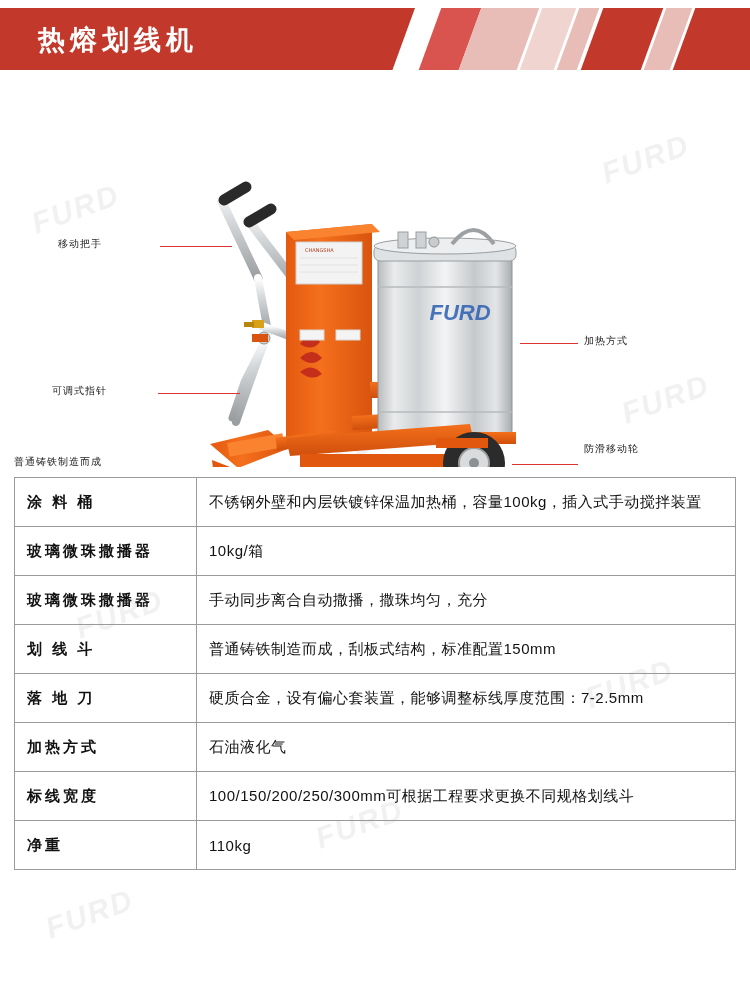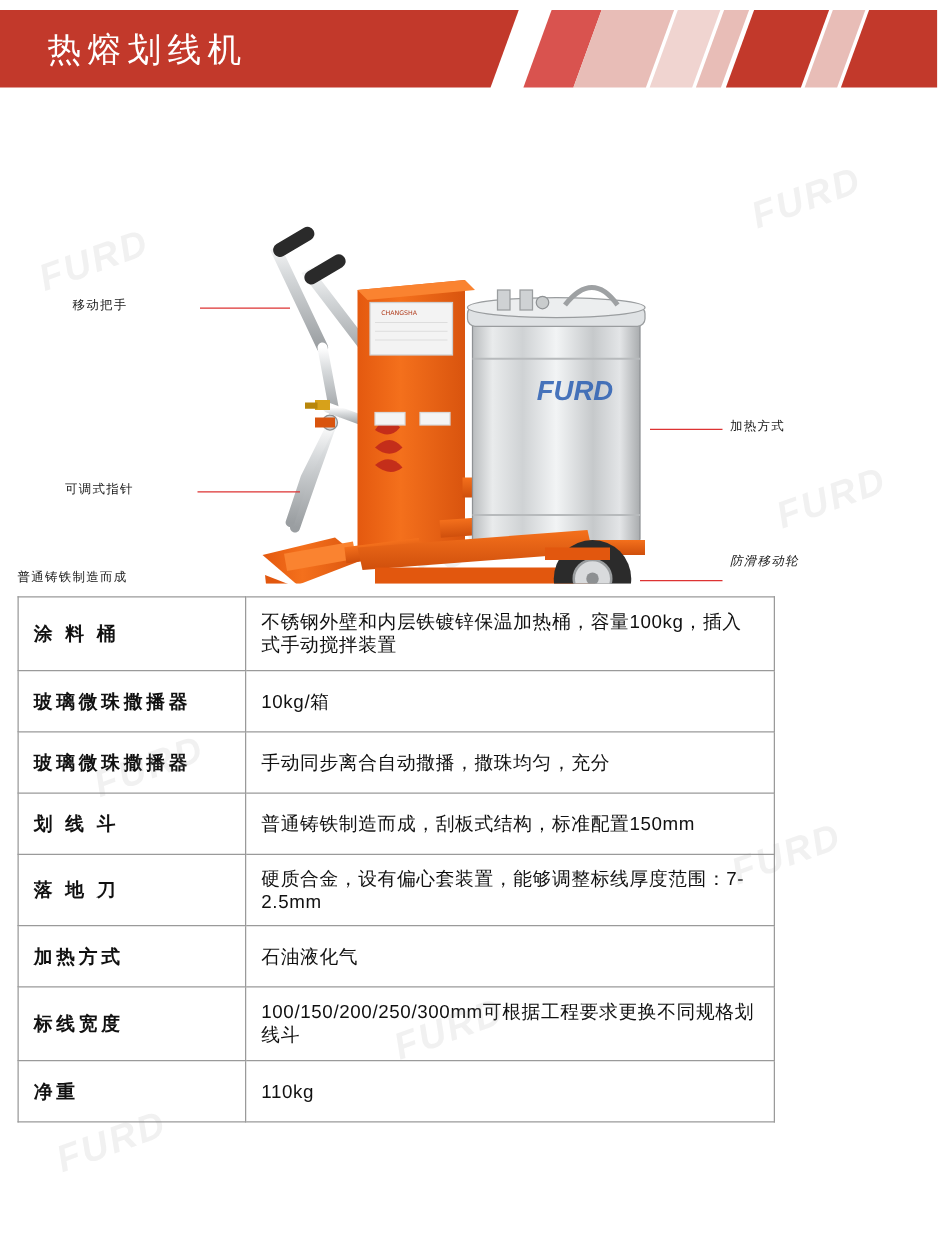--- a/index.html
+++ b/index.html
@@ -51,21 +51,21 @@
   .s2 { left: 531px; width: 34px; background: #f0d4d0; }
   .s3 { left: 568px; width: 20px; background: #e8bdb7; }
   .s4 { left: 592px; width: 60px; background: #c2392b; }
   .s5 { left: 655px; width: 26px; background: #e8bdb7; }
   .s6 { left: 684px; width: 80px; background: #c2392b; }
   .header .title {
     position: absolute;
     left: 38px; top: 22px;
     color: #ffffff;
     font-size: 27px;
-    font-weight: normal;
+    font-weight: bold;
     letter-spacing: 5px;
     z-index: 5;
   }
 
   
   .photo-area {
     position: relative;
     width: 750px;
     height: 385px;
     background: #ffffff;
@@ -103,21 +103,21 @@
   }
 
   
   .table-wrap {
     position: relative;
     margin: 10px 14px 0 14px;
     width: 722px;
   }
   table.spec {
     border-collapse: collapse;
-    width: 606px;
+    width: 722px;
     table-layout: fixed;
     background: transparent;
     padding-left: 44px;
   }
   table.spec td {
     border: 1px solid #9a9a9a;
     padding: 10px 12px;
     font-size: 15px;
     color: #111;
     vertical-align: middle;
@@ -283,21 +283,21 @@
     <div class="leader" style="left:160px; top:164px; width:72px;"></div>
 
     <div class="lbl" style="left:584px; top:252px;">加热方式</div>
     <div class="leader" style="left:520px; top:261px; width:58px;"></div>
 
     <div class="lbl" style="left:52px; top:302px;">可调式指针</div>
     <div class="leader" style="left:158px; top:311px; width:82px;"></div>
 
     <div class="lbl" style="left:14px; top:373px;">普通铸铁制造而成</div>
 
-    <div class="lbl" style="left:584px; top:360px;font-style:italic;">防滑移动轮</div>
+    <div class="lbl" style="left:584px; top:360px;">防滑移动轮</div>
     <div class="leader" style="left:512px; top:382px; width:66px;"></div>
   </div>
 
   <div class="table-wrap">
     <div class="wm" style="left:60px;  top:120px;">FURD</div>
     <div class="wm" style="left:570px; top:190px;">FURD</div>
     <div class="wm" style="left:300px; top:330px;">FURD</div>
     <div class="wm" style="left:30px;  top:420px;">FURD</div>
 
     <table class="spec">

